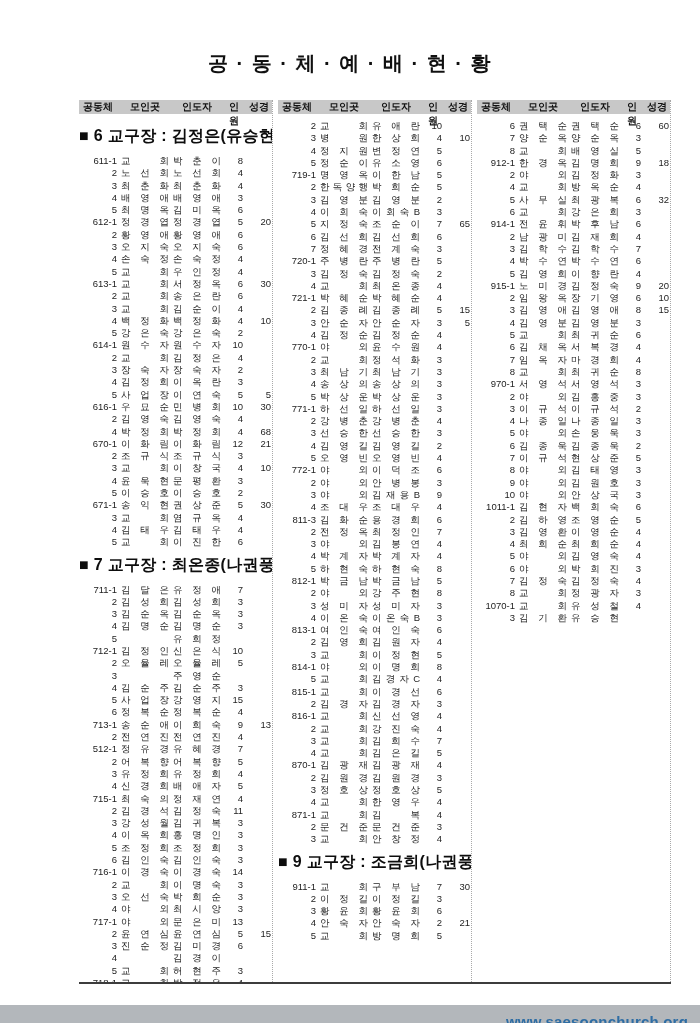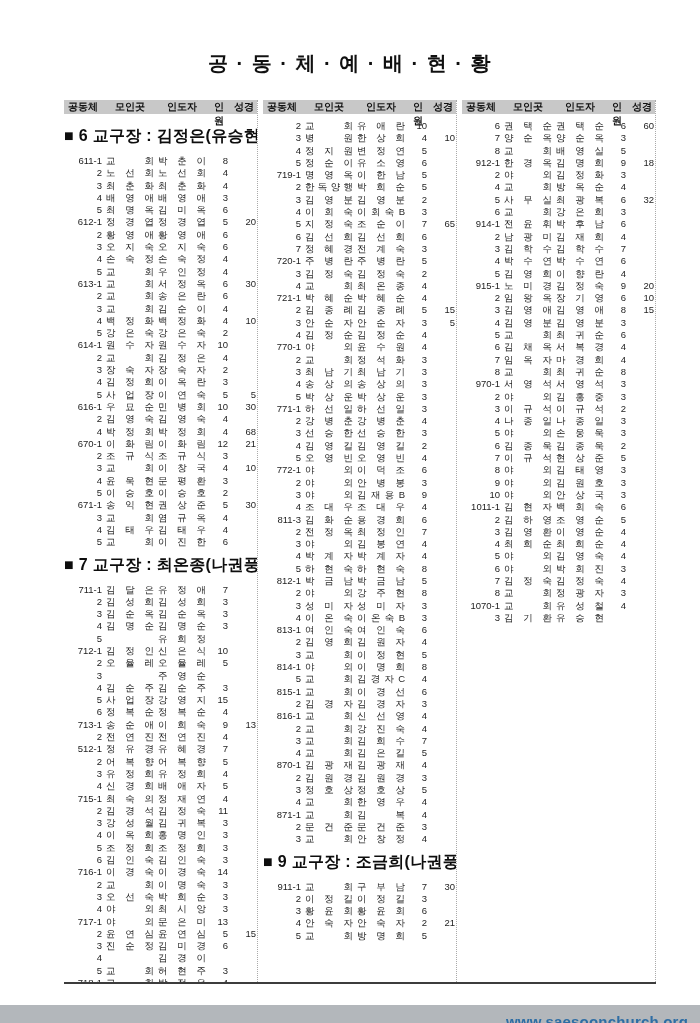--- a/index.html
+++ b/index.html
@@ -6,21 +6,21 @@
   body { font-family: "Liberation Sans","DejaVu Sans",sans-serif; }
   .page {
     position:relative; width:700px; height:1023px; background:#ffffff;
     overflow:hidden; margin:16px auto;
   }
   .title {
     margin:34px 0 0 0; text-align:center; font-size:20px; font-weight:bold;
     color:#101010; letter-spacing:1.5px;
   }
   .content {
-    position:absolute; top:84px; left:64px; width:592px; height:882px;
+    position:absolute; top:84px; left:79px; width:592px; height:882px;
     border-bottom:2px solid #3c3c3c; display:flex;
   }
   .col {
     flex:1 1 0; min-width:0; border-right:1px dotted #a9a9a9; overflow:hidden;
   }
   .col + .col { padding-left:5px; }
   .colhead {
     background:var(--header-bg,#c8c8c8); height:14px; line-height:14px;
     font-size:10px; font-weight:bold; color:#111;
   }

